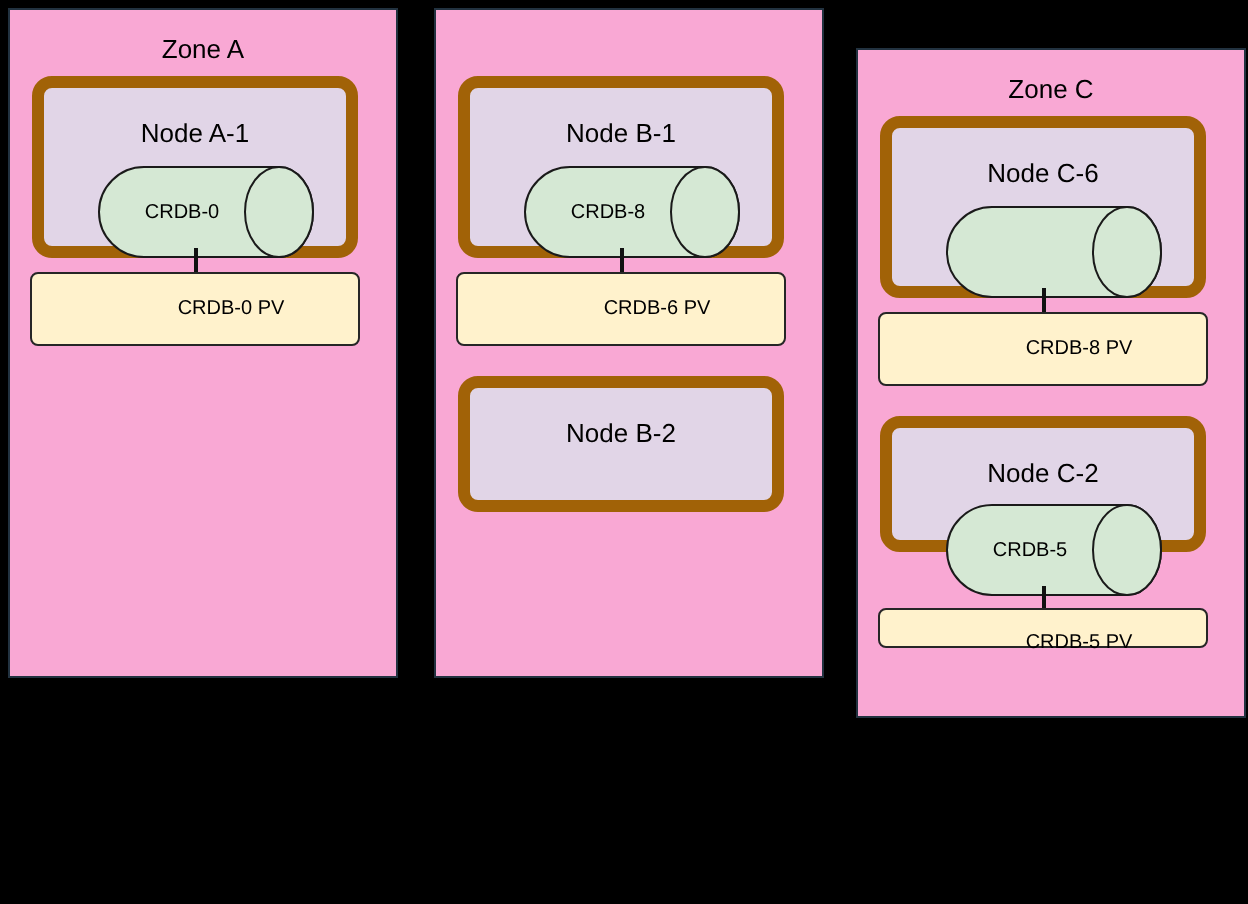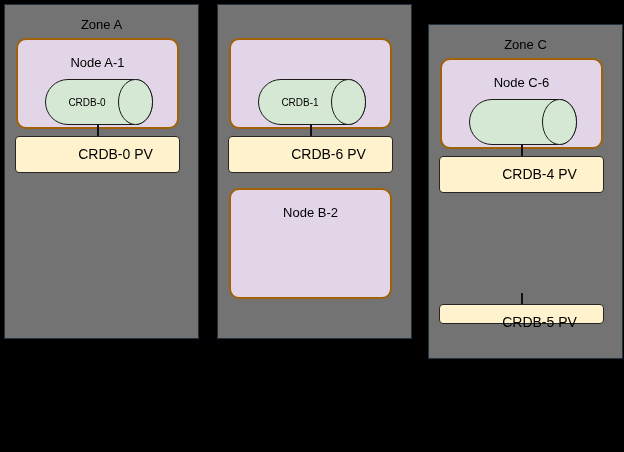--- a/index.html
+++ b/index.html
@@ -9,44 +9,44 @@
     position: relative;
     font-family: "Liberation Sans", sans-serif;
     color: #000000;
     overflow: hidden;
   }
   .diagram { position: absolute; left: 0; top: 0; width: 624px; height: 452px; }
 
   .zone {
     position: absolute; top: 4px;
     width: 195px; height: 335px;
-    background: #737373;
+    background: #f9a8d4;
     border: 1px solid #223240;
     box-sizing: border-box;
     text-decoration: underline;
   }
   .zone-a { left: 4px; }
   .zone-b { left: 217px; }
   .zone-c { left: 428px; margin-top: 20px; }
 
   .zone-label {
     position: absolute; top: 12px; left: 0; right: 0;
     text-align: center; font-size: 13px; line-height: 15px;
   }
 
   .node {
     position: absolute; left: 11px;
     width: 163px;
     background: #e1d5e7;
-    border: 2px solid #a16207;
+    border: 6px solid #a16207;
     border-radius: 10px;
     box-sizing: border-box;
   }
   .node-1 { top: 33px; height: 91px; }
-  .node-2 { top: 183px; height: 111px; }
+  .node-2 { top: 183px; height: 68px; }
 
   .node-label {
     position: absolute; top: 15px; left: 0; right: 0;
     text-align: center; font-size: 13px; line-height: 15px;
   }
 
   .pod {
     position: absolute; left: 27px;
     width: 108px; height: 46px;
   }
@@ -67,21 +67,21 @@
   .connector-1 { top: 119px; height: 13px; }
   .connector-2 { top: 268px; height: 12px; }
 
   .pv {
     position: absolute; left: 10px;
     width: 165px;
     background: #fff2cc;
     border: 1px solid #262626;
     border-radius: 4px;
     box-sizing: border-box;
-    text-align: center; font-size: 14px; padding-left: 36px;
+    text-align: center; font-size: 10px; padding-left: 36px;
   }
   .pv-1 { top: 131px; height: 37px; line-height: 35px; }
   .pv-2 { top: 279px; height: 20px; line-height: 34px; }
 </style>
 </head>
 <body>
 
 <div class="diagram">
 
   <div class="zone zone-a">
@@ -101,26 +101,27 @@
     <div class="connector connector-1"></div>
 
     <div class="pv pv-1">
       <span>CRDB-0 PV</span>
     </div>
   </div>
 
   <div class="zone zone-b">
 
     <div class="node node-1">
+      <div class="node-label">Node B-1</div>
       <div class="pod">
         <svg width="108" height="46" viewBox="0 0 108 46">
           <path stroke="#1a1a1a" stroke-width="1" d="M 90.5 0.5 L 23 0.5 A 22.5 22.5 0 0 0 0.5 23 A 22.5 22.5 0 0 0 23 45.5 L 90.5 45.5 A 17 22.5 0 0 0 107.5 23 A 17 22.5 0 0 0 90.5 0.5 Z" fill="#d5e8d4"></path>
           <ellipse stroke="#1a1a1a" stroke-width="1" cx="90.5" cy="23" rx="17" ry="22.5" fill="#d5e8d4"></ellipse>
         </svg>
-        <span class="pod-label">CRDB-1</span>
+        <span class="pod-label">CRDB-8</span>
       </div>
     </div>
 
     <div class="connector connector-1"></div>
 
     <div class="pv pv-1">
       <span>CRDB-6 PV</span>
     </div>
 
     <div class="node node-2">
@@ -137,23 +138,33 @@
         <svg width="108" height="46" viewBox="0 0 108 46">
           <path stroke="#1a1a1a" stroke-width="1" d="M 90.5 0.5 L 23 0.5 A 22.5 22.5 0 0 0 0.5 23 A 22.5 22.5 0 0 0 23 45.5 L 90.5 45.5 A 17 22.5 0 0 0 107.5 23 A 17 22.5 0 0 0 90.5 0.5 Z" fill="#d5e8d4"></path>
           <ellipse stroke="#1a1a1a" stroke-width="1" cx="90.5" cy="23" rx="17" ry="22.5" fill="#d5e8d4"></ellipse>
         </svg>
       </div>
     </div>
 
     <div class="connector connector-1"></div>
 
     <div class="pv pv-1">
-      <span>CRDB-4 PV</span>
+      <span>CRDB-8 PV</span>
     </div>
 
+    <div class="node node-2">
+      <div class="node-label">Node C-2</div>
+      <div class="pod">
+        <svg width="108" height="46" viewBox="0 0 108 46">
+          <path stroke="#1a1a1a" stroke-width="1" d="M 90.5 0.5 L 23 0.5 A 22.5 22.5 0 0 0 0.5 23 A 22.5 22.5 0 0 0 23 45.5 L 90.5 45.5 A 17 22.5 0 0 0 107.5 23 A 17 22.5 0 0 0 90.5 0.5 Z" fill="#d5e8d4"></path>
+          <ellipse stroke="#1a1a1a" stroke-width="1" cx="90.5" cy="23" rx="17" ry="22.5" fill="#d5e8d4"></ellipse>
+        </svg>
+        <span class="pod-label">CRDB-5</span>
+      </div>
+    </div>
 
     <div class="connector connector-2"></div>
 
     <div class="pv pv-2">
       <span>CRDB-5 PV</span>
     </div>
   </div>
 
 </div>
 

